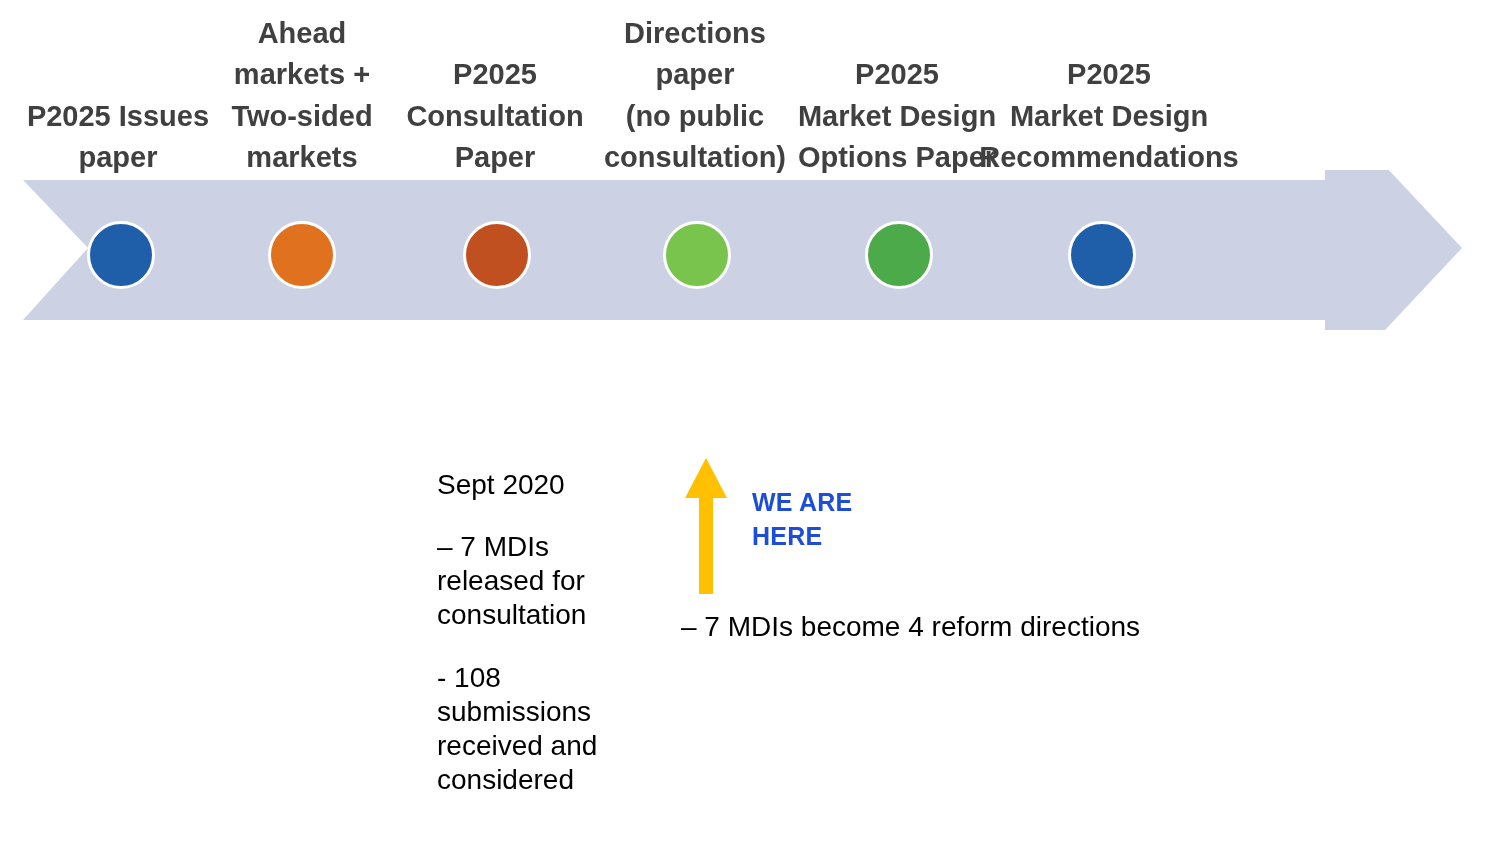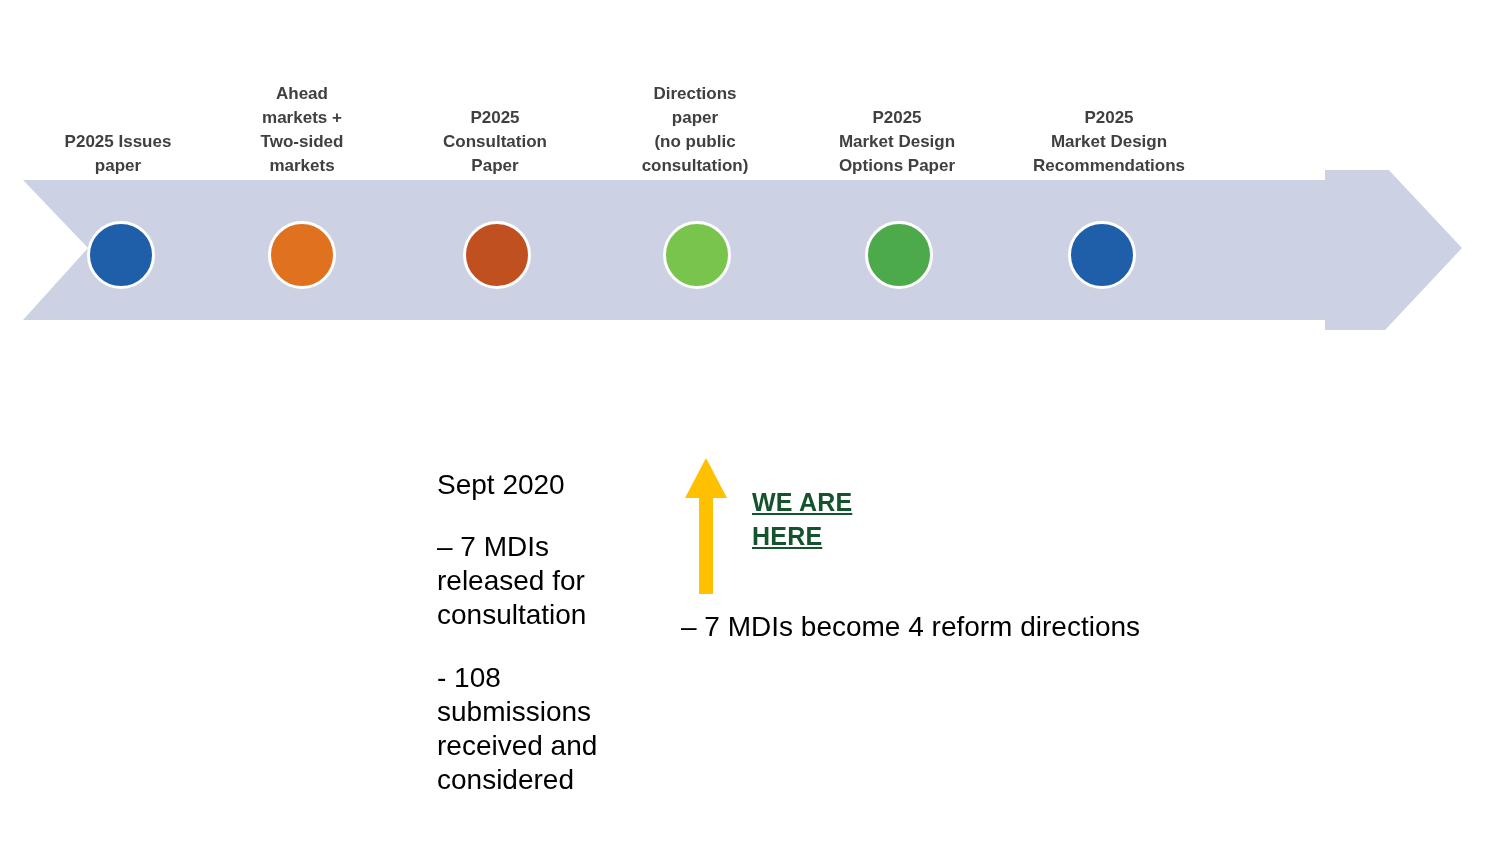--- a/index.html
+++ b/index.html
@@ -31,21 +31,21 @@
     display: block;
     width: 100%;
     height: 100%;
   }
 
   
   .milestone-label {
     position: absolute;
     text-align: center;
     font-weight: bold;
-    font-size: 17px;
+    font-size: 29px;
     line-height: 1.42;
     color: #404040;
     white-space: pre-line;
     bottom: 0;
   }
   #milestone-labels {
     position: absolute;
     left: 0;
     top: 0;
     width: 1485px;
@@ -184,16 +184,16 @@
   <div class="note-block" id="note-right">
     <p class="note-para">– 7 MDIs become 4 reform directions</p>
   </div>
 
   <div id="here-arrow">
     <svg viewBox="0 0 46 140" preserveAspectRatio="none" aria-hidden="true">
       <polygon points="23,2 44,42 30,42 30,138 16,138 16,42 2,42" fill="#FFC000"></polygon>
     </svg>
   </div>
 
-  <div id="here-label" style="color: #14532d; text-decoration: underline;">WE ARE
+  <div id="here-label" style="color: #1d4ed8;">WE ARE
 HERE</div>
 
 </div>
 
 </body></html>

